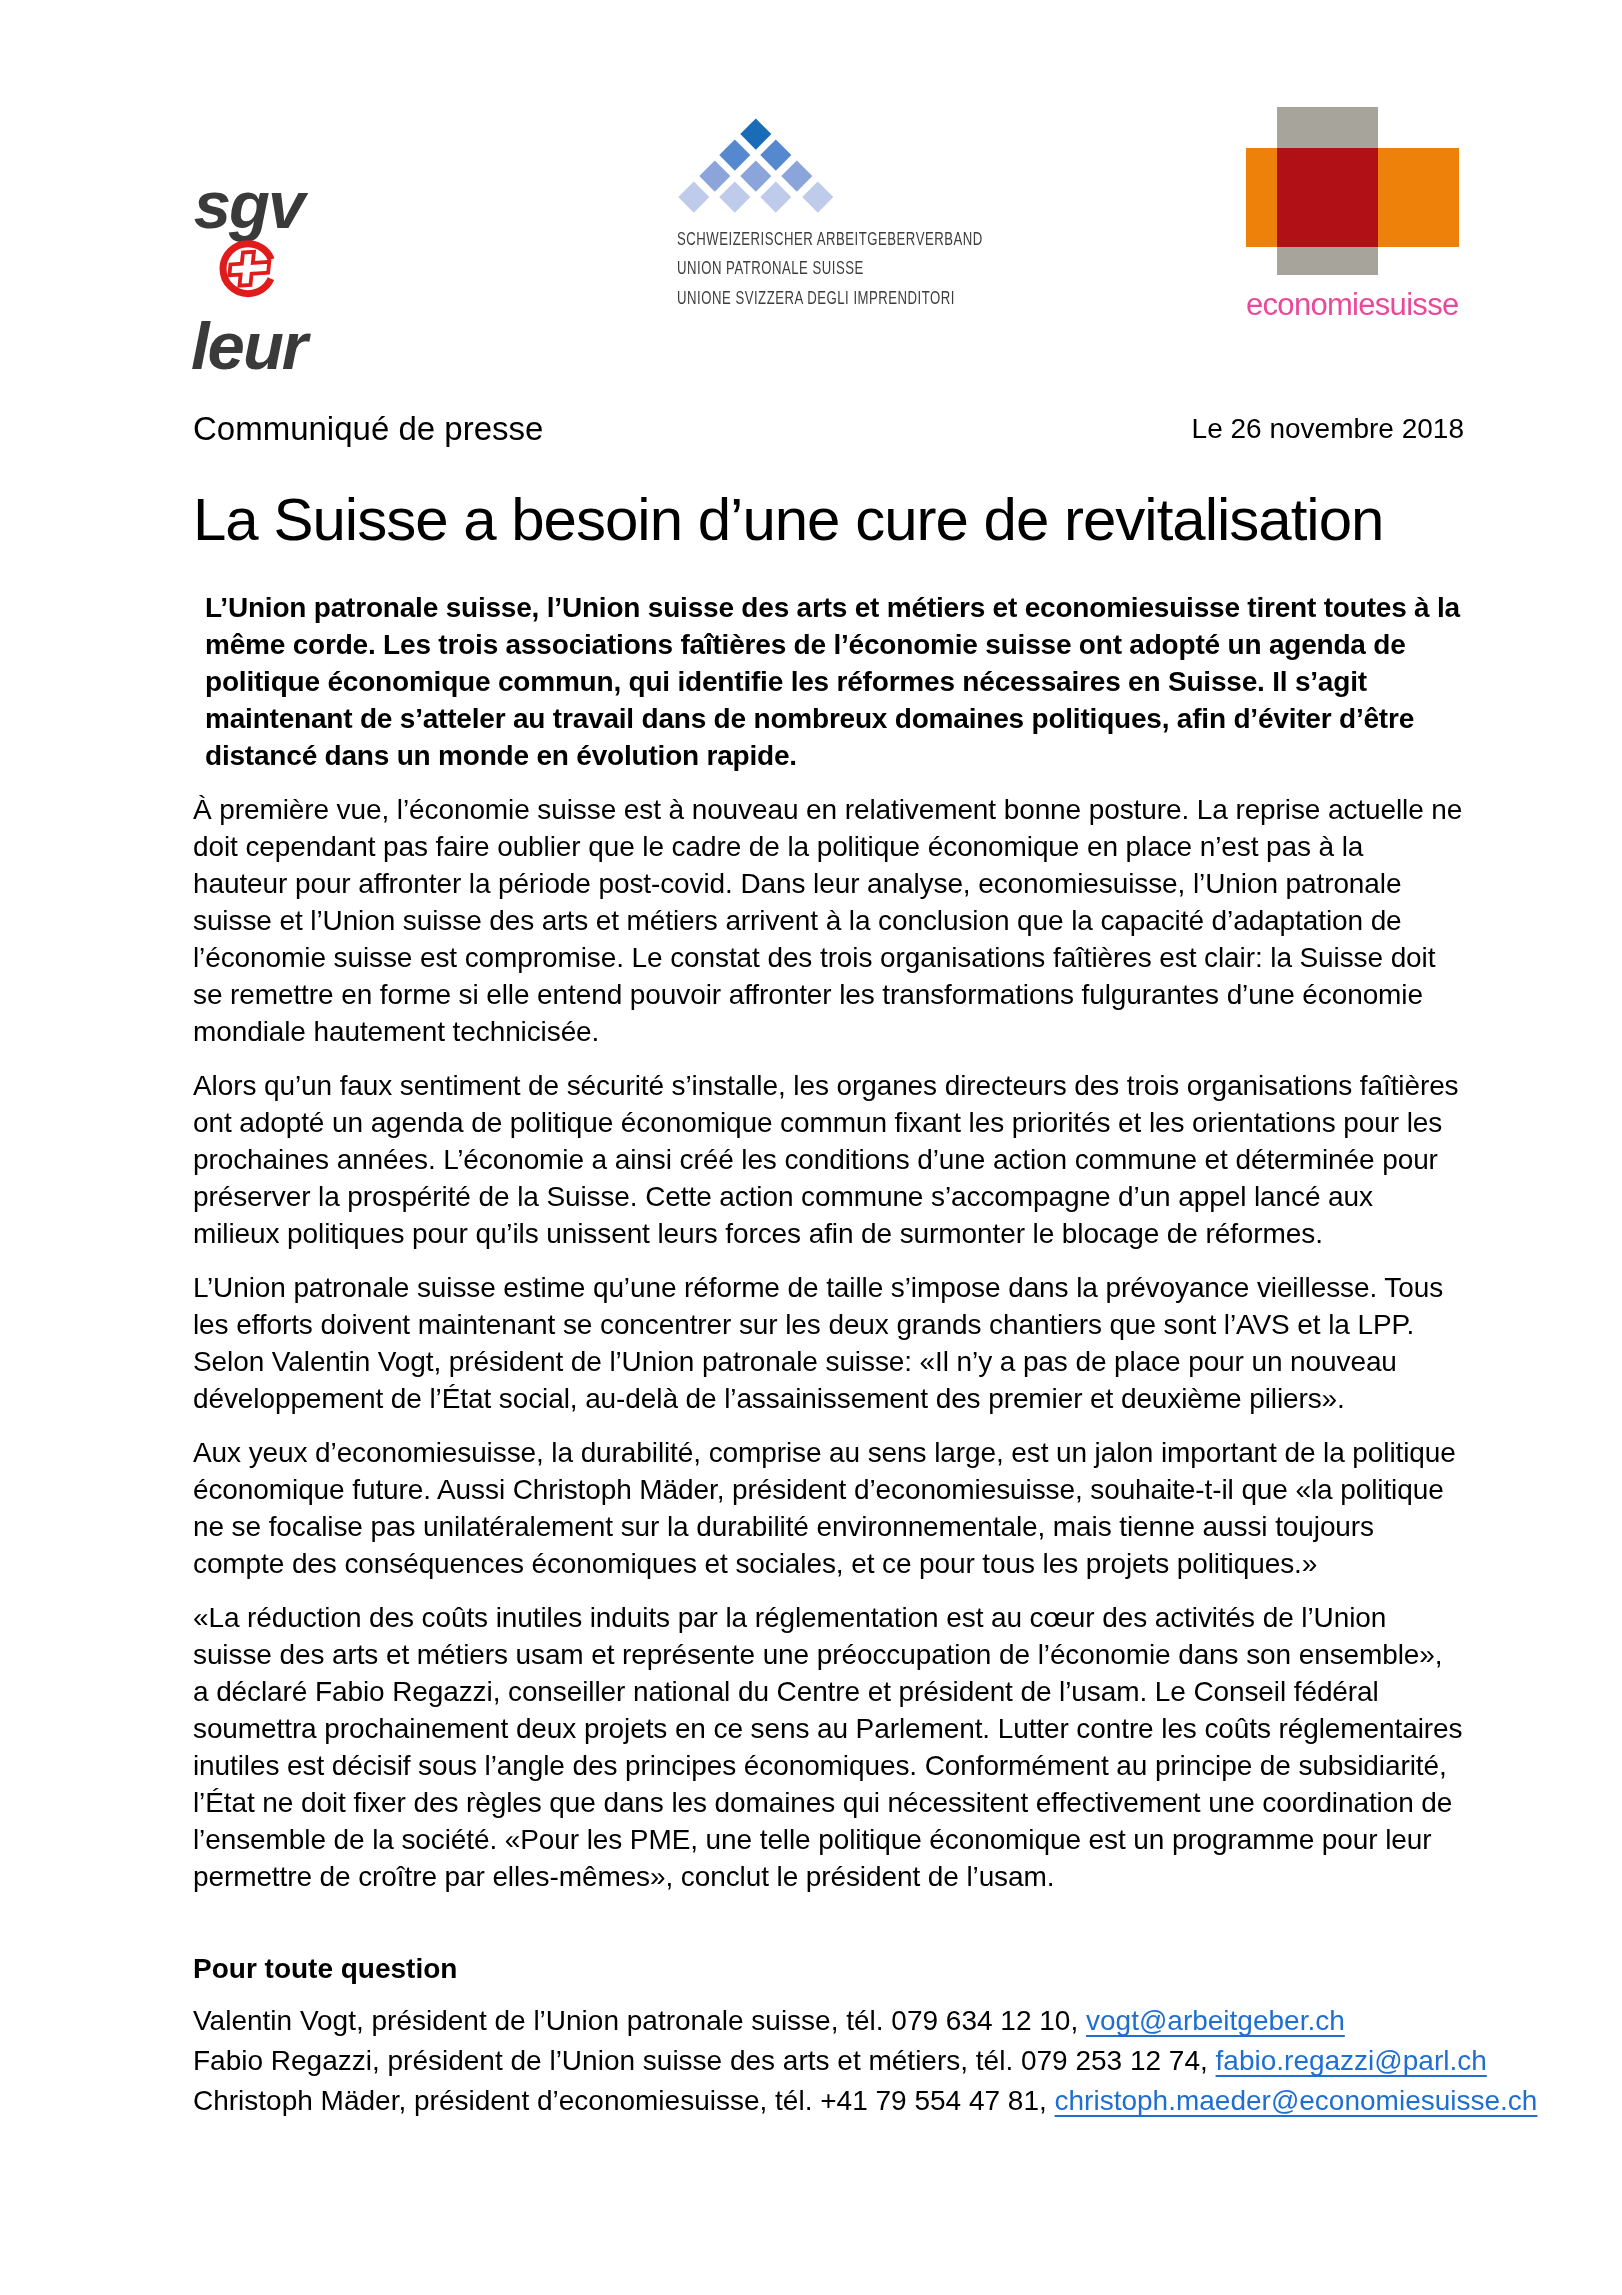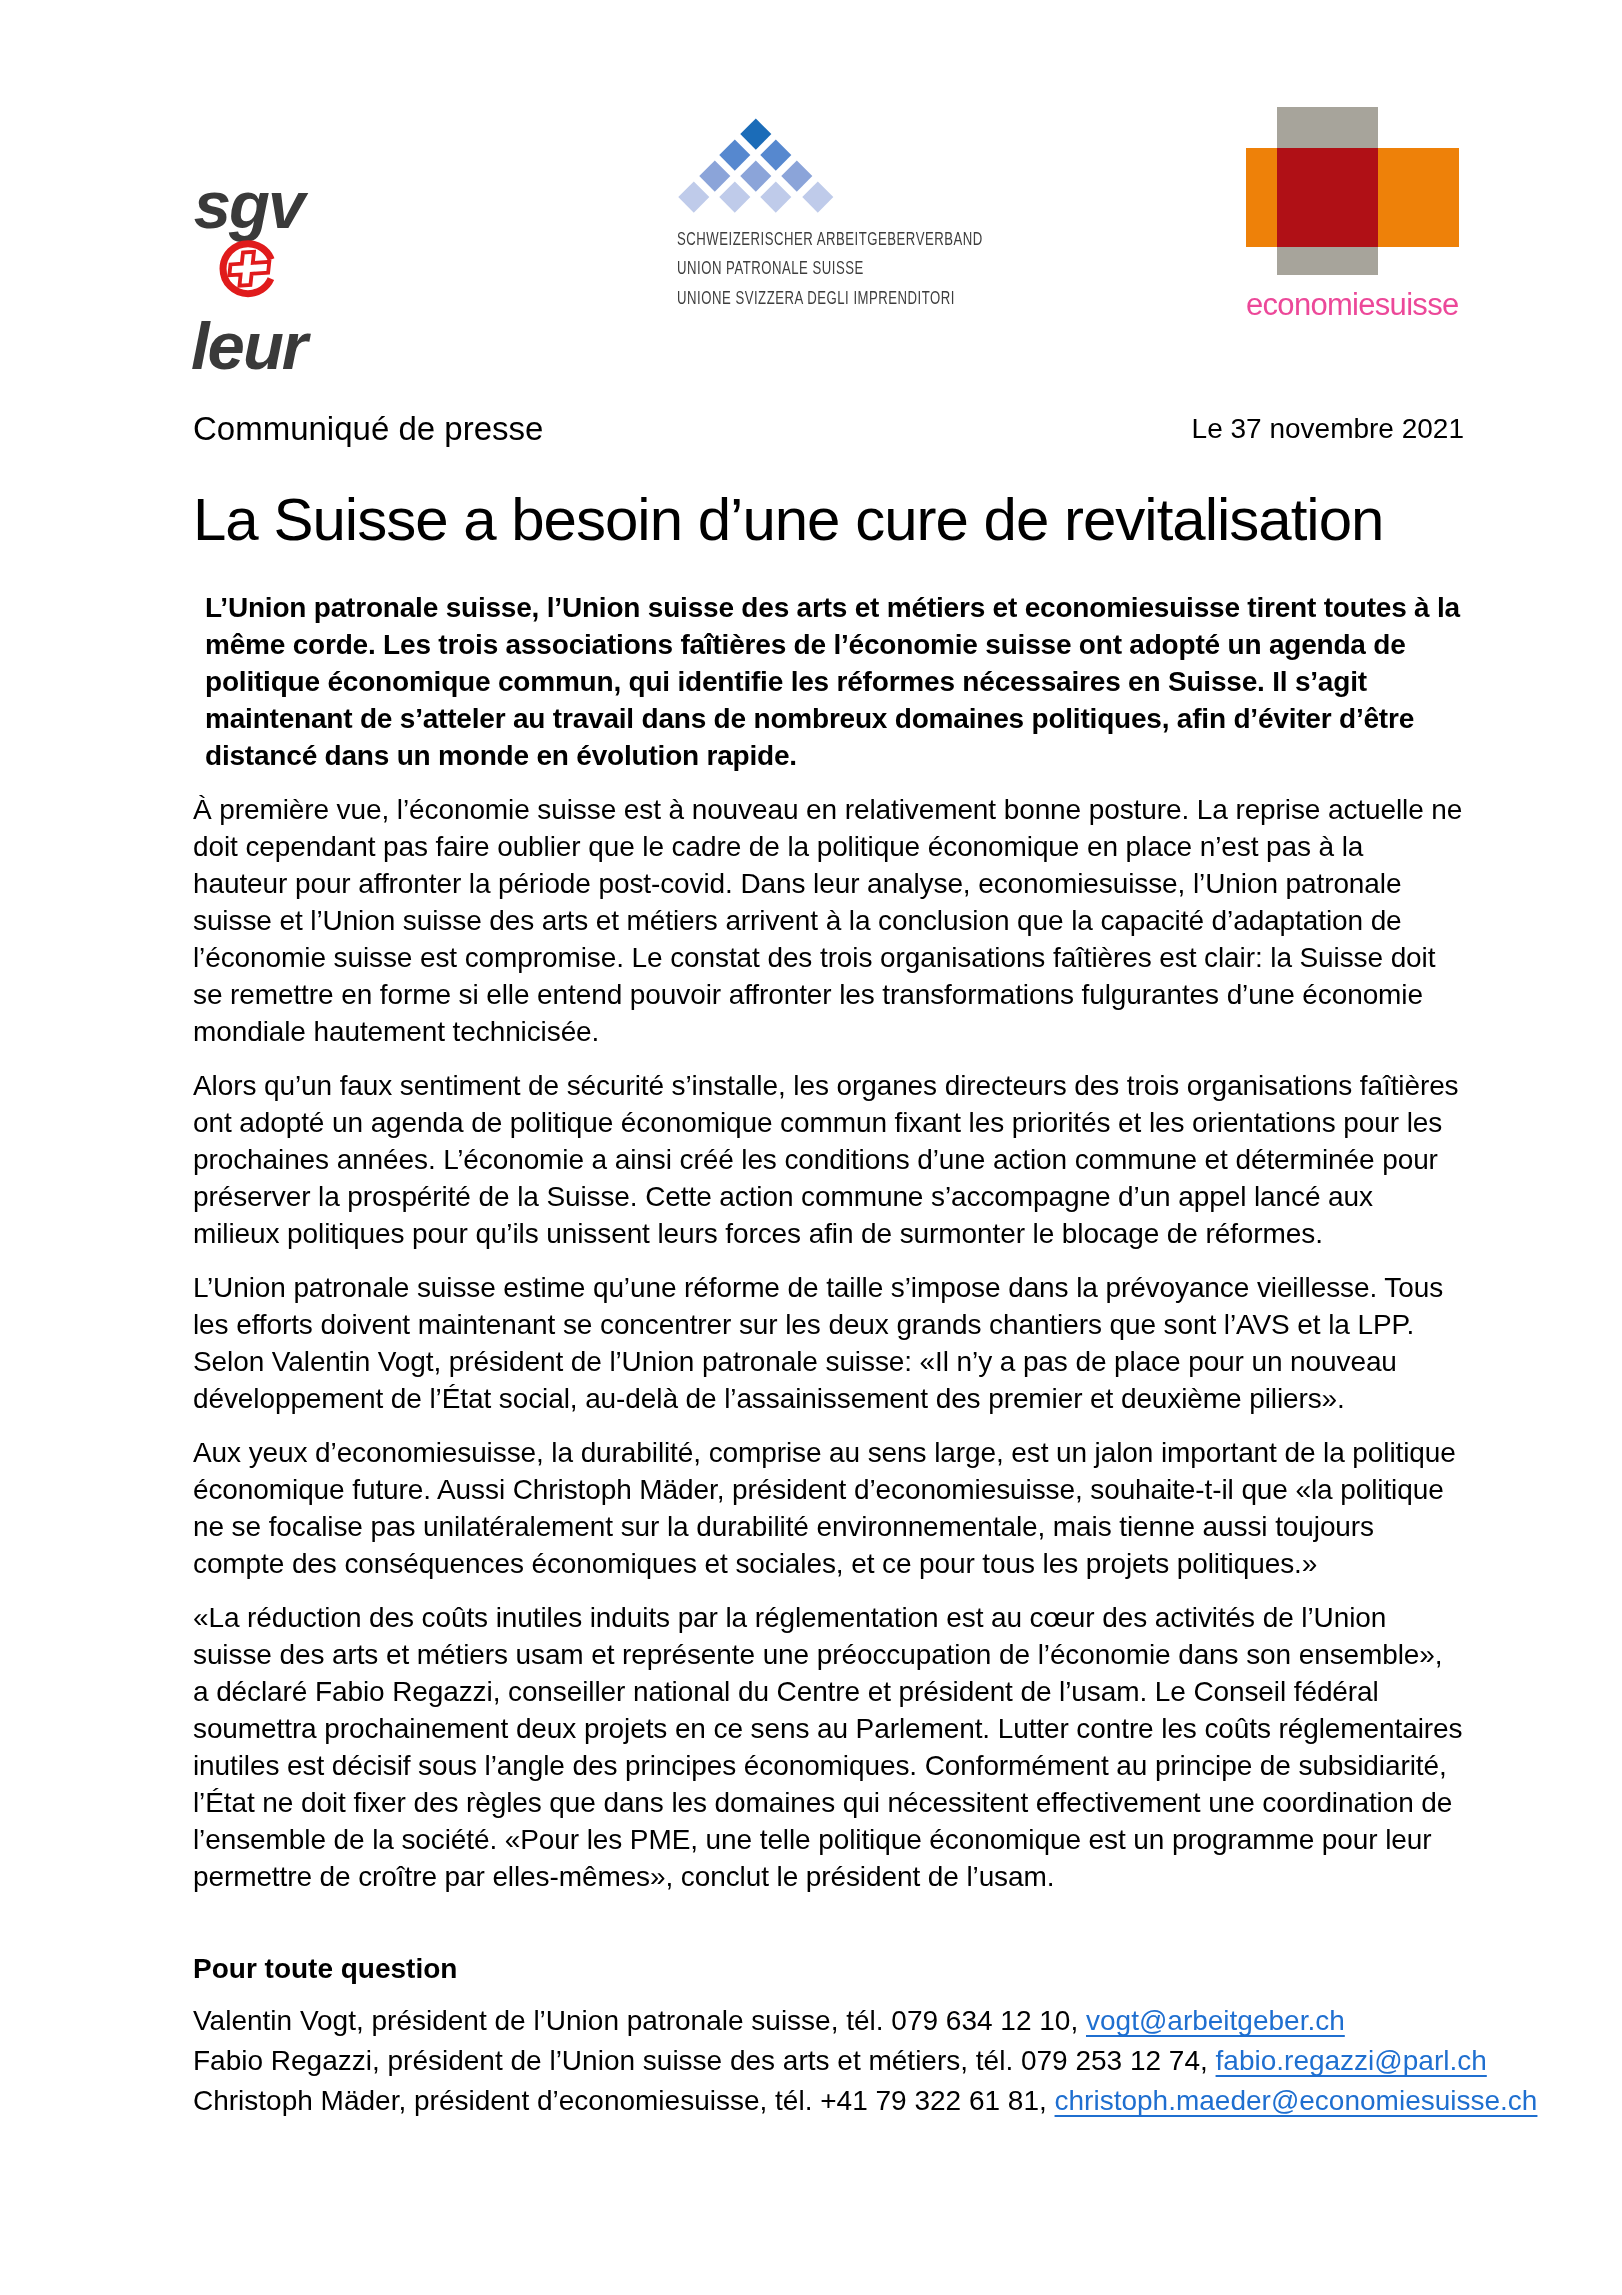--- a/index.html
+++ b/index.html
@@ -116,36 +116,36 @@
       <div class="es-rect es-gray" id="es-gray" style="background: rgb(167, 164, 155);"></div>
       <div class="es-rect es-orange" id="es-orange" style="background: rgb(238, 129, 9);"></div>
       <div class="es-rect es-red" id="es-red" style="background: rgb(176, 16, 22);"></div>
       <div class="es-text" id="es-text" style="color: #ec4899;">economiesuisse</div>
     </div>
 
   </div>
 
   <div class="meta">
     <span class="doc-type">Communiqué de presse</span>
-    <span class="doc-date">Le 37 novembre 2021</span>
+    <span class="doc-date">Le 26 novembre 2018</span>
   </div>
 
   <h1 class="title">La Suisse a besoin d’une cure de revitalisation</h1>
 
   <p class="lead">L’Union patronale suisse, l’Union suisse des arts et métiers et economiesuisse tirent toutes à la même corde. Les trois associations faîtières de l’économie suisse ont adopté un agenda de politique économique commun, qui identifie les réformes nécessaires en Suisse. Il s’agit maintenant de s’atteler au travail dans de nombreux domaines politiques, afin d’éviter d’être distancé dans un monde en évolution rapide.</p>
 
   <div id="paragraphs">
       <p class="body-p">À première vue, l’économie suisse est à nouveau en relativement bonne posture. La reprise actuelle ne doit cependant pas faire oublier que le cadre de la politique économique en place n’est pas à la hauteur pour affronter la période post-covid. Dans leur analyse, economiesuisse, l’Union patronale suisse et l’Union suisse des arts et métiers arrivent à la conclusion que la capacité d’adaptation de l’économie suisse est compromise. Le constat des trois organisations faîtières est clair: la Suisse doit se remettre en forme si elle entend pouvoir affronter les transformations fulgurantes d’une économie mondiale hautement technicisée.</p>
       <p class="body-p">Alors qu’un faux sentiment de sécurité s’installe, les organes directeurs des trois organisations faîtières ont adopté un agenda de politique économique commun fixant les priorités et les orientations pour les prochaines années. L’économie a ainsi créé les conditions d’une action commune et déterminée pour préserver la prospérité de la Suisse. Cette action commune s’accompagne d’un appel lancé aux milieux politiques pour qu’ils unissent leurs forces afin de surmonter le blocage de réformes.</p>
       <p class="body-p">L’Union patronale suisse estime qu’une réforme de taille s’impose dans la prévoyance vieillesse. Tous les efforts doivent maintenant se concentrer sur les deux grands chantiers que sont l’AVS et la LPP. Selon Valentin Vogt, président de l’Union patronale suisse: «Il n’y a pas de place pour un nouveau développement de l’État social, au-delà de l’assainissement des premier et deuxième piliers».</p>
       <p class="body-p">Aux yeux d’economiesuisse, la durabilité, comprise au sens large, est un jalon important de la politique économique future. Aussi Christoph Mäder, président d’economiesuisse, souhaite-t-il que «la politique ne se focalise pas unilatéralement sur la durabilité environnementale, mais tienne aussi toujours compte des conséquences économiques et sociales, et ce pour tous les projets politiques.»</p>
       <p class="body-p">«La réduction des coûts inutiles induits par la réglementation est au cœur des activités de l’Union suisse des arts et métiers usam et représente une préoccupation de l’économie dans son ensemble», a déclaré Fabio Regazzi, conseiller national du Centre et président de l’usam. Le Conseil fédéral soumettra prochainement deux projets en ce sens au Parlement. Lutter contre les coûts réglementaires inutiles est décisif sous l’angle des principes économiques. Conformément au principe de subsidiarité, l’État ne doit fixer des règles que dans les domaines qui nécessitent effectivement une coordination de l’ensemble de la société. «Pour les PME, une telle politique économique est un programme pour leur permettre de croître par elles-mêmes», conclut le président de l’usam.</p>
     </div>
 
   <h3 class="contact-heading">Pour toute question</h3>
   <div id="contact-lines">
       <p class="contact-line"><span>Valentin Vogt, président de l’Union patronale suisse, tél. 079 634 12 10, </span><a class="email-link" href="#" style="color: rgb(31, 111, 208); text-decoration-color: rgb(31, 111, 208);">vogt@arbeitgeber.ch</a></p>
       <p class="contact-line"><span>Fabio Regazzi, président de l’Union suisse des arts et métiers, tél. 079 253 12 74, </span><a class="email-link" href="#" style="color: rgb(31, 111, 208); text-decoration-color: rgb(31, 111, 208);">fabio.regazzi@parl.ch</a></p>
-      <p class="contact-line"><span>Christoph Mäder, président d’economiesuisse, tél. +41 79 322 61 81, </span><a class="email-link" href="#" style="color: rgb(31, 111, 208); text-decoration-color: rgb(31, 111, 208);">christoph.maeder@economiesuisse.ch</a></p>
+      <p class="contact-line"><span>Christoph Mäder, président d’economiesuisse, tél. +41 79 554 47 81, </span><a class="email-link" href="#" style="color: rgb(31, 111, 208); text-decoration-color: rgb(31, 111, 208);">christoph.maeder@economiesuisse.ch</a></p>
     </div>
 
 </div>
 
 
 </body></html>

